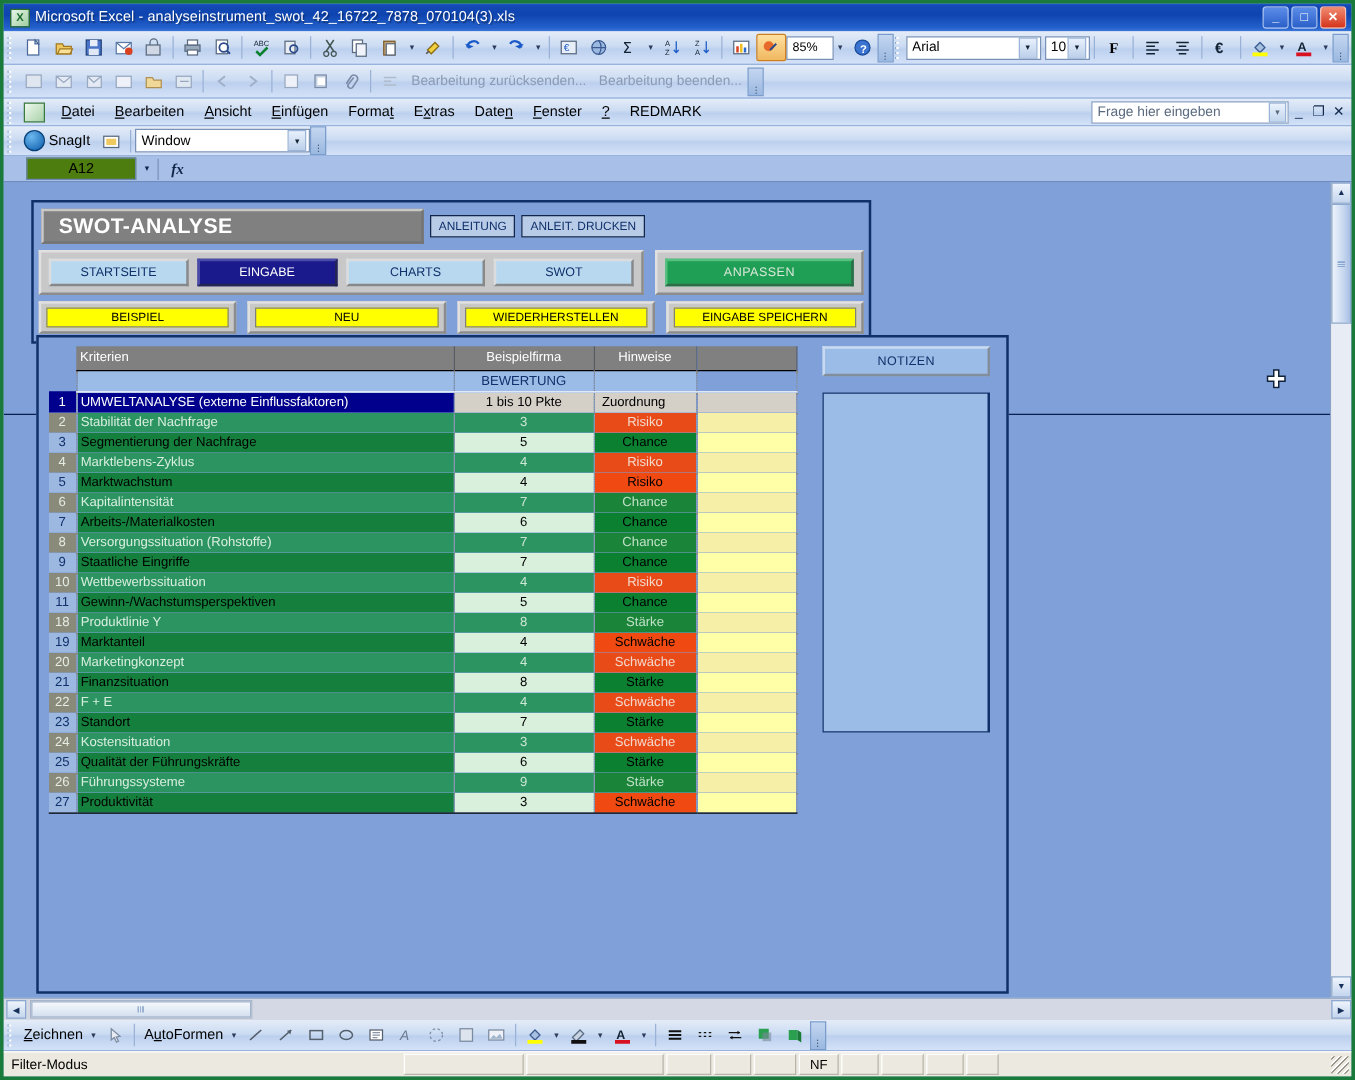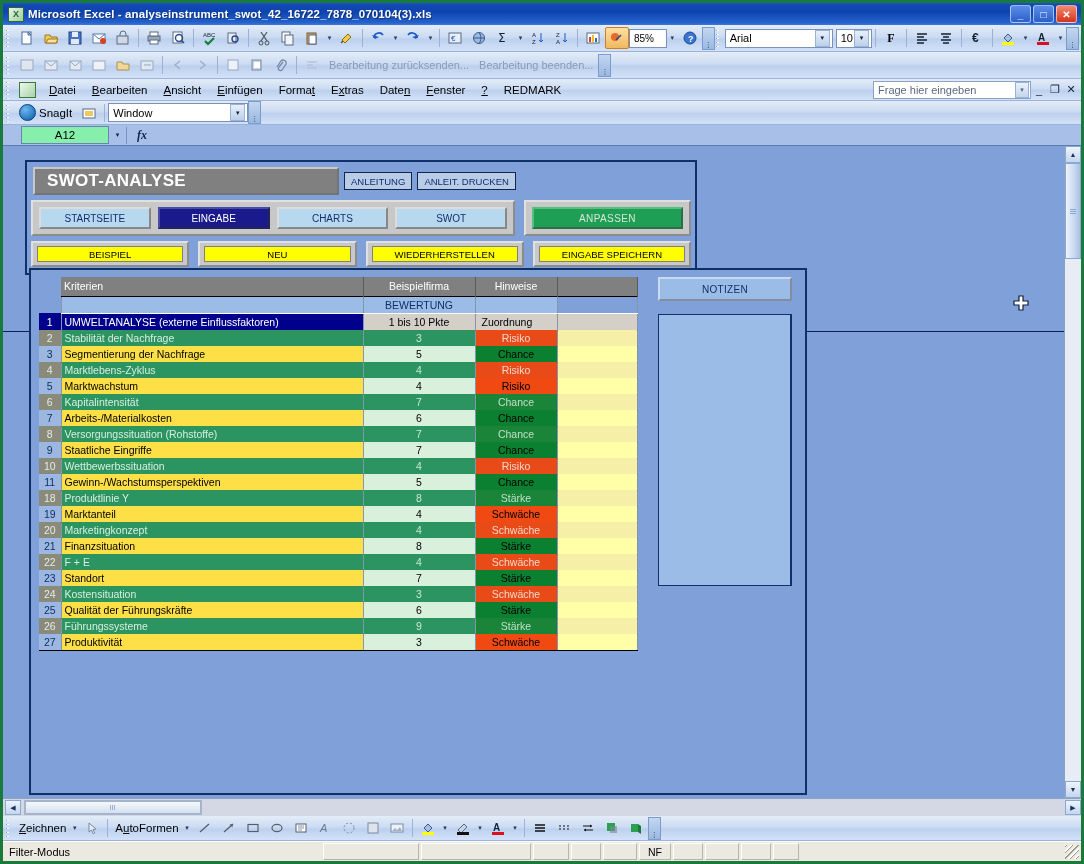--- a/index.html
+++ b/index.html
@@ -31,21 +31,21 @@
     background:linear-gradient(135deg,#e8f5e8,#9fce9f);
     border:1px solid #2a6a2a; border-radius:1px;
     position:relative; flex:0 0 16px;
   }
   .tb-icon::after{
     content:"X"; position:absolute; inset:0;
     font-size:9px; font-weight:bold; color:#1d6b2f;
     display:flex;align-items:center;justify-content:center;
   }
   .tb-title {
-    font-size:11.5px; font-weight:bold; letter-spacing:.1px;
+    font-size:11.5px; font-weight:normal; letter-spacing:.1px;
     white-space:nowrap; overflow:hidden; text-shadow:1px 1px 1px rgba(0,0,0,.4);
   }
   .tb-spacer{flex:1;}
   .tb-btns{display:flex;gap:2px;padding-right:2px;}
   .tb-btn{
     width:21px;height:18px;border-radius:3px;
     border:1px solid rgba(255,255,255,.55);
     display:flex;align-items:center;justify-content:center;
     font-size:10px;font-weight:bold;color:#fff;
     background:linear-gradient(180deg,#5c8de8,#2a5fc8);
@@ -126,21 +126,21 @@
   .snagbar{height:24px;flex:0 0 24px;}
   .snag-logo{
     width:17px;height:17px;border-radius:50%;flex:0 0 17px;margin:0 3px 0 4px;
     background:radial-gradient(circle at 35% 30%,#6cb8f0,#0a5aa8);
     border:1px solid #05407a;
   }
 
   
   .formulabar{height:21px;flex:0 0 21px;background:#a8c0e8;display:flex;align-items:center;border-bottom:1px solid #5a7ab0;}
   .namebox{
-    width:88px;height:18px;margin-left:18px;background:#86efac;border:1px solid #6a86b0;
+    width:88px;height:18px;margin-left:18px;background:#4d7c0f;border:1px solid #6a86b0;
     display:flex;align-items:center;justify-content:center;font-size:11.5px;color:#000;
   }
   .nb-drop{width:17px;height:18px;display:flex;align-items:center;justify-content:center;font-size:7px;color:#12264a;}
   .fx{width:30px;display:flex;align-items:center;justify-content:center;font-size:12px;font-style:italic;font-family:"Liberation Serif",serif;color:#12264a;font-weight:bold;}
   .fsep{width:1px;height:17px;background:#7a92bc;}
   .finput{flex:1;height:18px;}
 
   
   .sheetwrap{flex:1;position:relative;background:#7fa0d8;overflow:hidden;}
   .sheet{position:absolute;left:0;top:0;right:17px;bottom:0;background:#7fa0d8;overflow:hidden;}
@@ -217,21 +217,21 @@
   tr.sub td.c-note{background:#7fa0d8;}
   tr.section td{background:#00008c;color:#fff;height:17px;}
   tr.section td.c-num{background:#00008c;color:#fff;}
   tr.section td.c-score{background:#d4d0c8;color:#000;}
   tr.section td.c-zuord{background:#d4d0c8;color:#000;text-align:left;padding-left:6px;}
   tr.section td.c-note{background:#d4d0c8;}
 
   tr.even td.c-num{background:#8a8a7a;color:#e4ece4;}
   tr.odd  td.c-num{background:#9cb8e0;color:#10306a;}
   tr.even td.c-krit{background:#2b9460;color:#d8eee0;}
-  tr.odd  td.c-krit{background:#fde047;color:#000;}
+  tr.odd  td.c-krit{background:#15803d;color:#000;}
   tr.even td.c-score{background:#2b9460;color:#cce6d4;}
   tr.odd  td.c-score{background:#d8f0dc;color:#000;}
   td.z-chance{background:#0a8030;color:#cfe8d4;}
   td.z-risiko{background:#f04a12;color:#ffe0d0;}
   td.z-staerke{background:#0a8030;color:#cfe8d4;}
   td.z-schwaeche{background:#f04a12;color:#ffe0d0;}
   tr.even td.z-chance,tr.even td.z-staerke{background:#1a8438;color:#bfe0c8;}
   tr.even td.z-risiko,tr.even td.z-schwaeche{background:#e84a18;color:#f4d8cc;}
   tr.even td.c-note{background:#f5efa8;}
   tr.odd  td.c-note{background:#ffffa8;}

